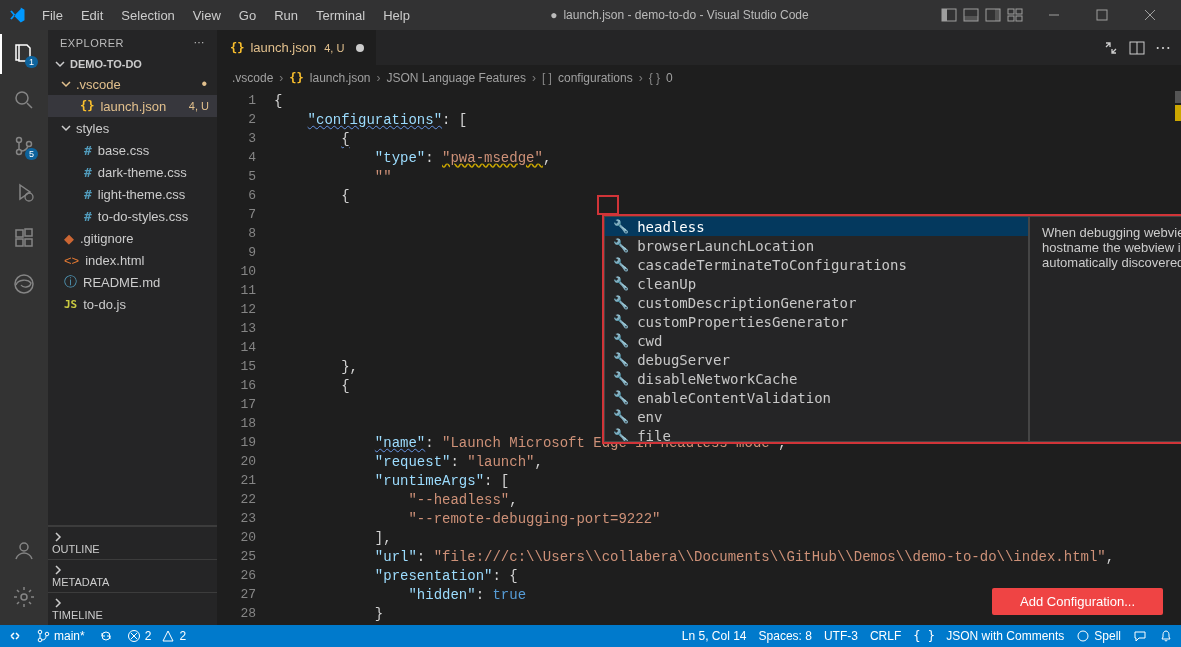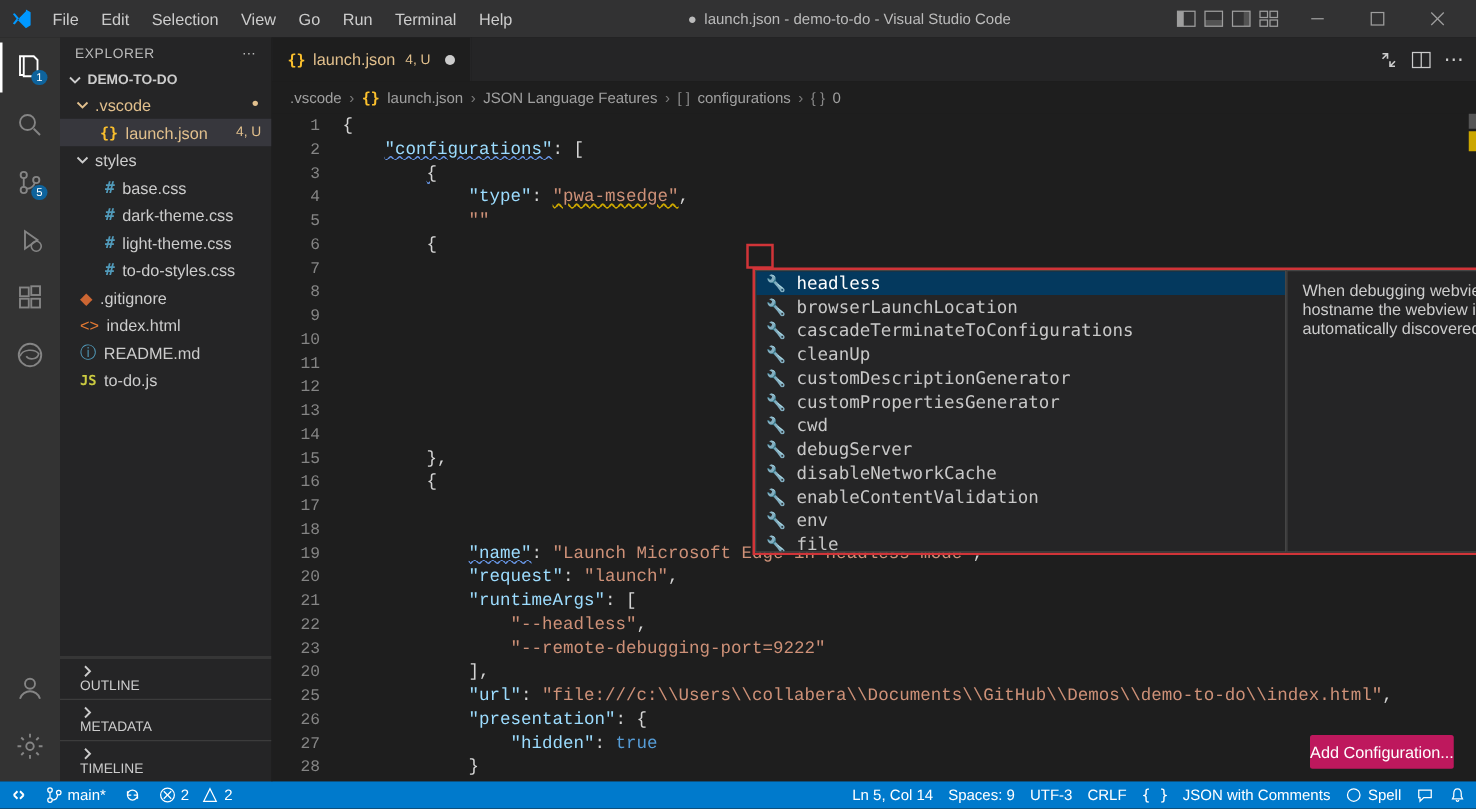--- a/index.html
+++ b/index.html
@@ -82,21 +82,21 @@
   .tree .nested { padding-left:14px; }
   .chev { width:12px; height:12px; }
   .json-icon { color:#fbc02d; font-family:monospace; font-weight:bold; font-size:12px; }
   .hash-icon { color:#519aba; font-family:monospace; font-weight:bold; }
   .html-icon { color:#e37933; }
   .js-icon { color:#cbcb41; font-weight:bold; font-family:monospace; font-size:11px; }
   .git-icon { color:#cc6633; }
   .info-icon { color:#519aba; }
 
   .outline-sections { margin-top:auto; border-top:1px solid #3c3c3c; }
-  .outline-sections .section { border-top:1px solid #3c3c3c; padding:4px 16px; font-weight:400; font-size:11px; }
+  .outline-sections .section { border-top:1px solid #3c3c3c; padding:4px 4px; font-weight:400; font-size:11px; }
 
   
   .editor-area { flex:1; display:flex; flex-direction:column; background:#1e1e1e; position:relative; }
   .tabs { height:35px; background:#252526; display:flex; align-items:stretch; }
   .tab {
     display:flex; align-items:center; gap:6px;
     padding:0 12px; background:#1e1e1e;
     border-right:1px solid #252526;
     font-size:13px;
   }
@@ -151,22 +151,22 @@
   }
 
   .cursor-box {
     position:absolute; left:379px; top:165px;
     width:22px; height:20px; border:2px solid #d13438; z-index:6;
   }
 
   
   .add-config {
     position:absolute; right:18px; bottom:10px;
-    background:#be185d; color:#fff;
-    padding:6px 0; font-size:13px; border-radius:2px;
+    background:#ef4444; color:#fff;
+    padding:6px 28px; font-size:13px; border-radius:2px;
   }
 
   
   .statusbar {
     height:22px; background:#007acc; color:#fff;
     display:flex; align-items:center; font-size:12px;
     padding:0 8px; gap:14px;
   }
   .statusbar .right { margin-left:auto; display:flex; gap:12px; align-items:center; }
   .statusbar .sb-item { display:flex; align-items:center; gap:4px; }
@@ -573,21 +573,21 @@
         <line x1="10" y1="4" x2="4" y2="10" stroke="#fff"></line>
       </svg>
       <span>2</span>
     <svg width="14" height="14" style="margin-left:6px;">
         <path d="M7 2l5 10H2z" fill="none" stroke="#fff"></path>
       </svg>
       <span>2</span>
   </div>
   <div class="right">
     <div class="sb-item">Ln 5, Col 14</div>
-    <div class="sb-item">Spaces: 9</div>
+    <div class="sb-item">Spaces: 8</div>
     <div class="sb-item">UTF-3</div>
     <div class="sb-item">CRLF</div>
     <div class="sb-item"><span style="font-family:monospace;">{ }</span>&nbsp;<span>JSON with Comments</span></div>
     <div class="sb-item">
         <svg width="14" height="14">
           <circle cx="7" cy="7" r="5" fill="none" stroke="#fff"></circle>
         </svg>
         <span>Spell</span>
       </div>
     <div class="sb-item">

